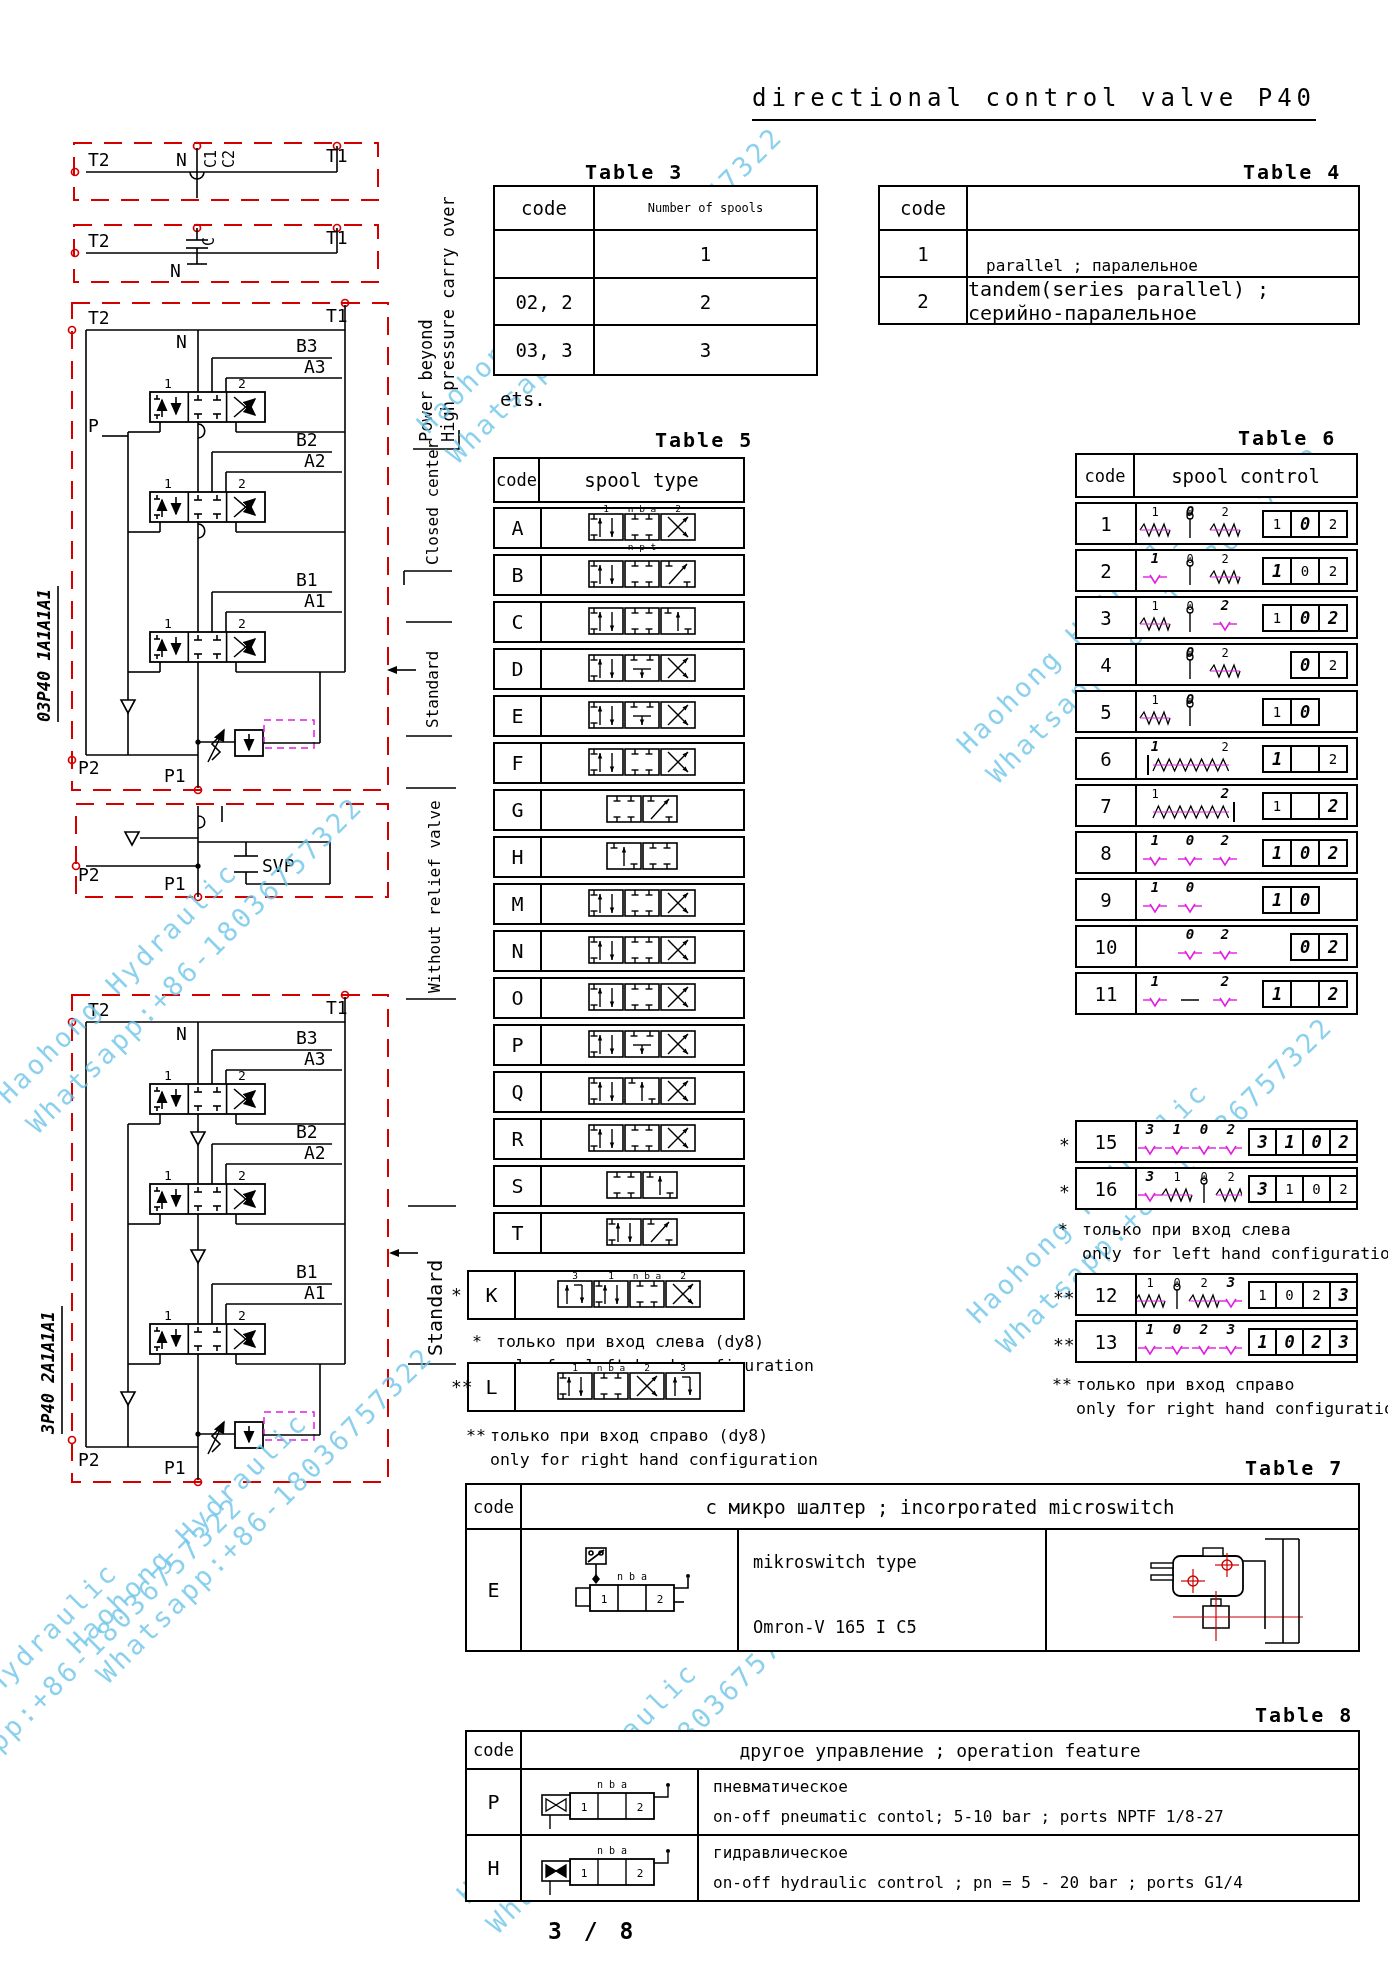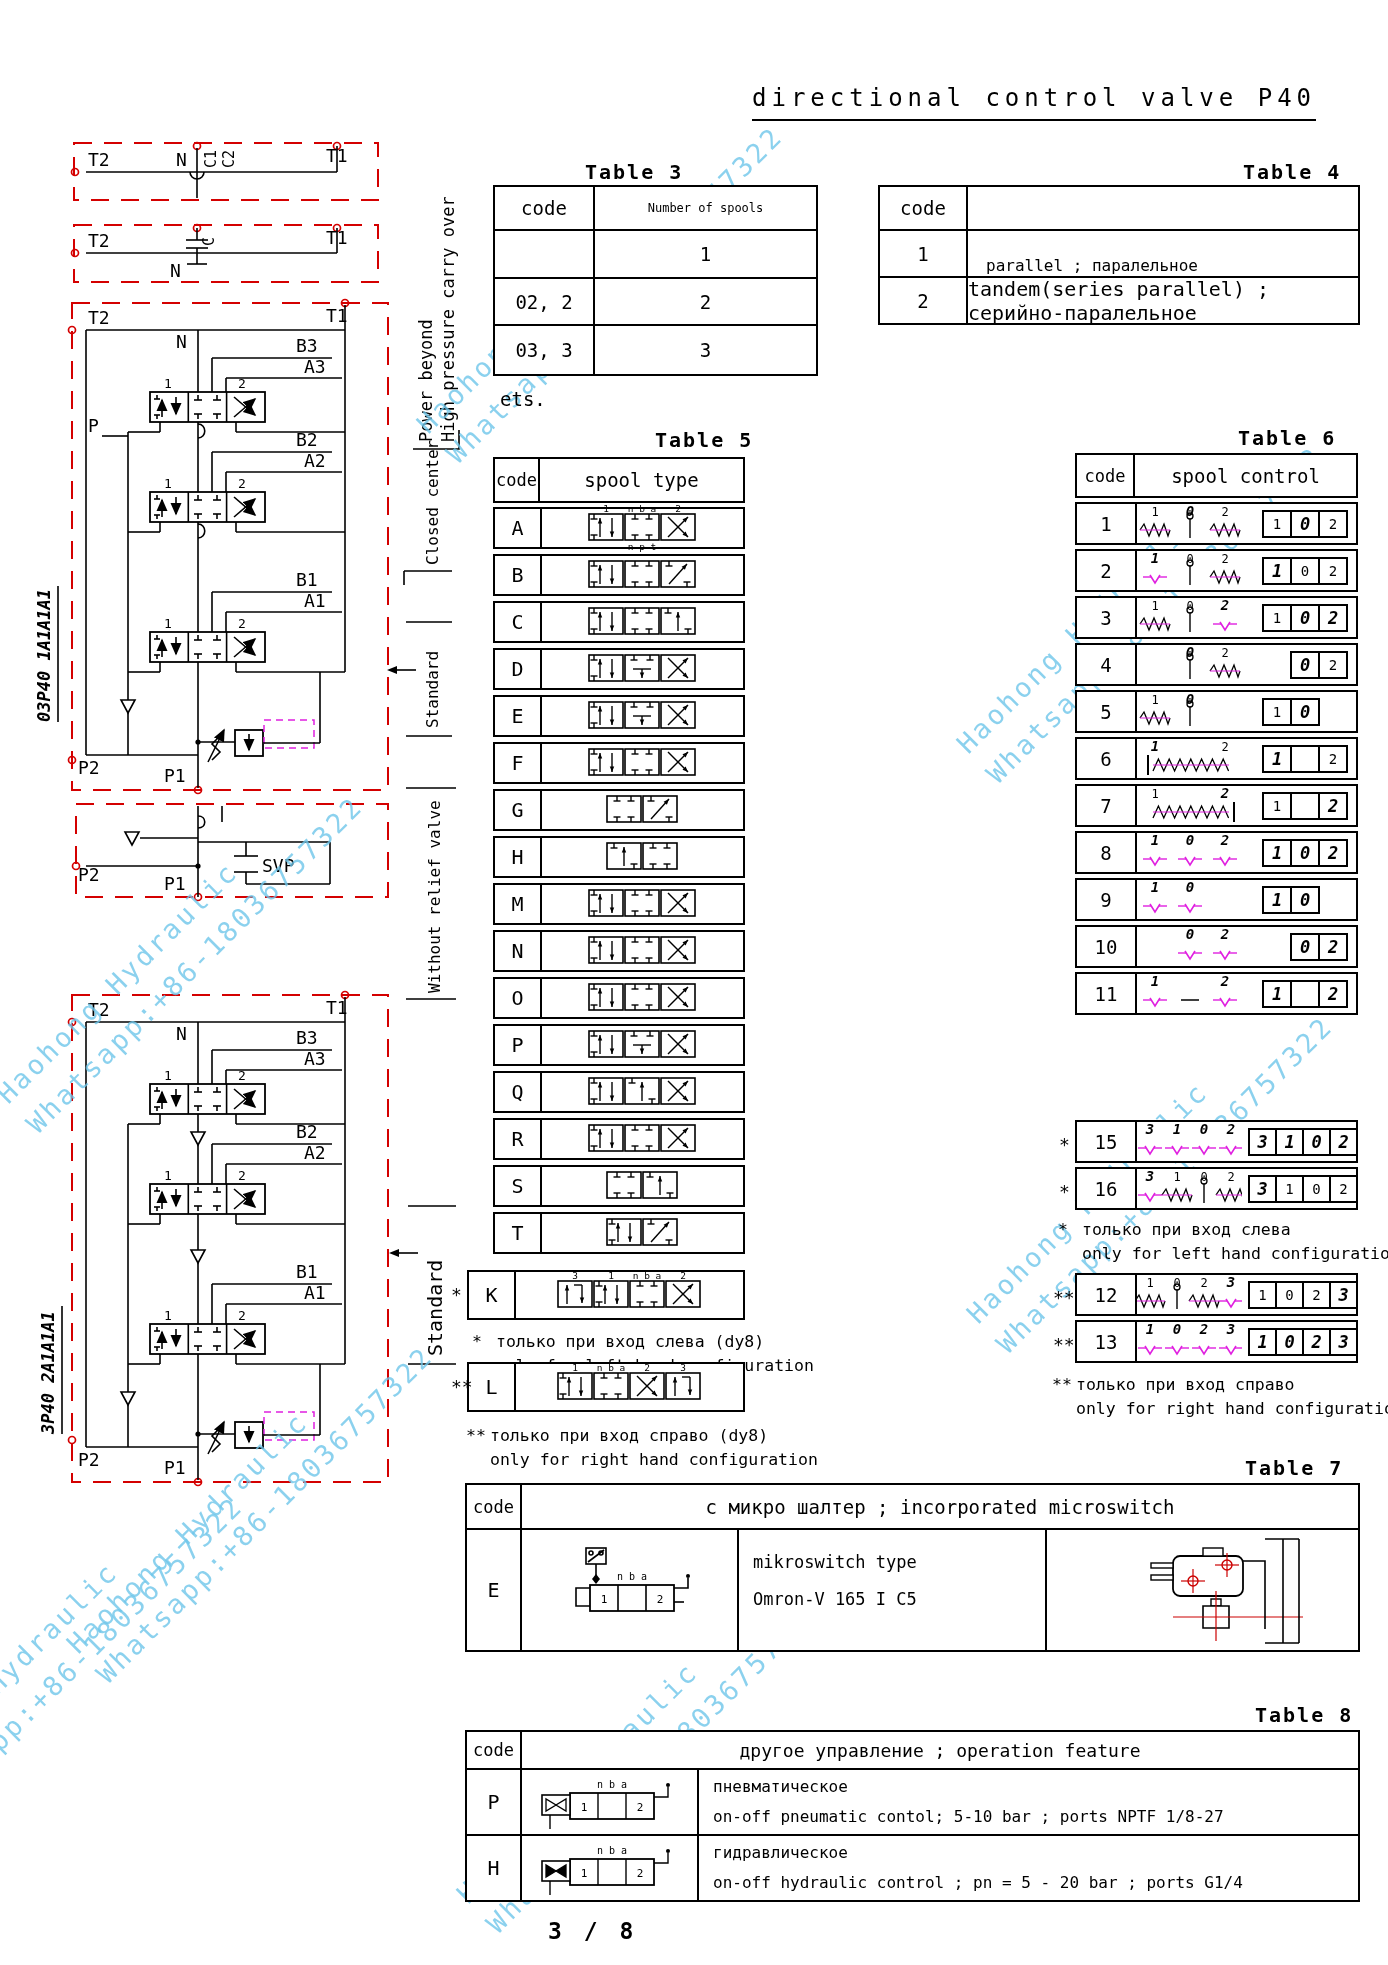--- a/index.html
+++ b/index.html
@@ -30,21 +30,21 @@
   .t6code{width:58px;border-right:2px solid #000;display:flex;align-items:center;justify-content:center;font-size:19px;}
   .t6boxes{display:flex;align-items:center;margin-left:20px;}
   .t6box{width:26px;height:24px;border:2px solid #000;display:flex;align-items:center;justify-content:center;
         font-size:14px;margin-right:-2px;background:#fff;}
   .t6sp{width:28px;height:24px;}
   .bi{font-style:italic;font-weight:bold;font-size:17px;}
   .star{position:absolute;left:-18px;top:12px;font-size:18px;}
   .note{position:absolute;font-size:16.5px;line-height:1.45;z-index:6;white-space:nowrap;}
   .note .st{display:inline-block;width:24px;}
   .footer{position:absolute;left:548px;top:1918px;font-size:23px;font-weight:bold;letter-spacing:4px;z-index:6;}
-  .t7text{display:flex;flex-direction:column;justify-content:flex-start;padding:14px 0 0 14px;box-sizing:border-box;font-size:17px;line-height:2.2;}
+  .t7text{display:flex;flex-direction:column;justify-content:flex-start;padding:14px 0 0 14px;box-sizing:border-box;font-size:17px;line-height:2.2;gap:28px;}
   .t8text{display:flex;flex-direction:column;justify-content:center;padding-left:14px;box-sizing:border-box;font-size:16px;line-height:1.9;}
 </style>
 </head>
 <body>
 
 <div class="page">
 
   <div class="wm" style="left:600px;top:280px;">
     <div>Haohong Hydraulic</div>
       <div>Whatsapp:+86-18036757322</div>

